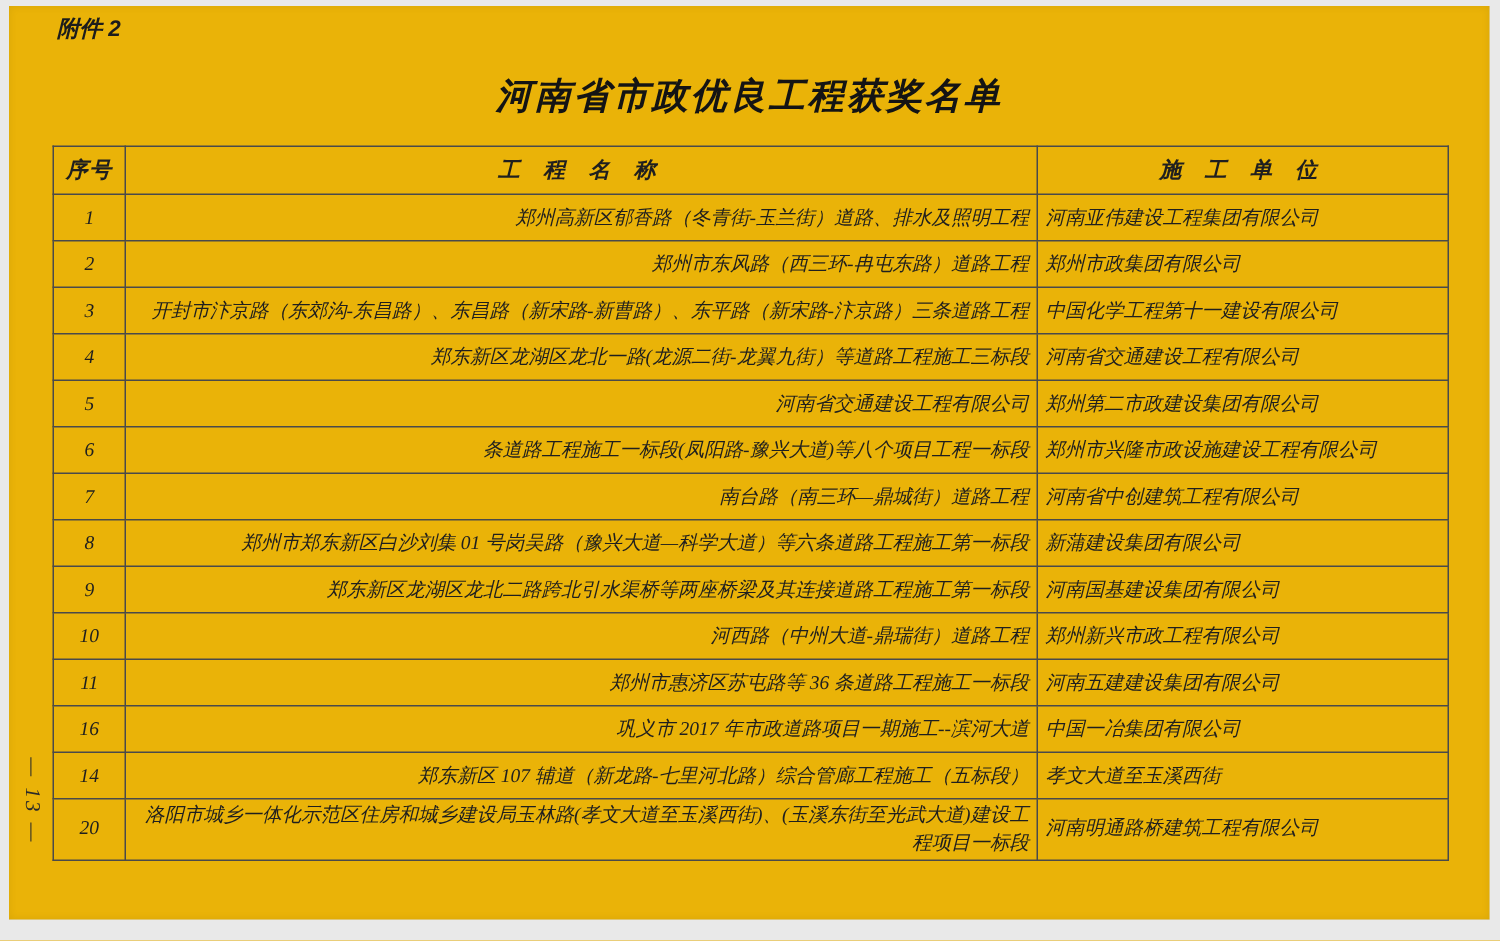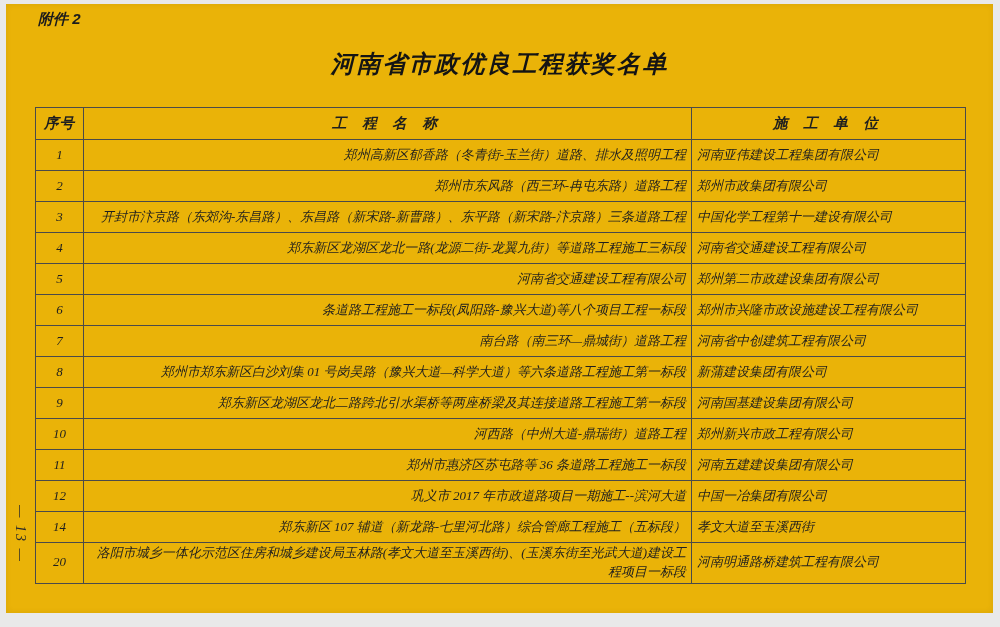--- a/index.html
+++ b/index.html
@@ -30,21 +30,21 @@
     left: 0; right: 0; top: 44px;
     text-align: center;
     font-family: "Liberation Sans", "DejaVu Sans", sans-serif;
     font-weight: 700;
     font-size: 24px;
     letter-spacing: 2px;
     color: #141414;
   }
   .awards-table {
     position: absolute;
-    left: 29px; top: 103px;
+    left: 29px; top: 93px;
     border-collapse: collapse;
     table-layout: fixed;
     width: 930px;
   }
   .awards-table th, .awards-table td {
     border: 1px solid #4a4a4a;
     color: #1f1f1f;
     vertical-align: middle;
   }
   .awards-table th {
@@ -162,21 +162,21 @@
         </tr>
 
         <tr>
           <td class="cell-index">11</td>
           <td class="cell-project">郑州市惠济区苏屯路等 36 条道路工程施工一标段</td>
           <td class="cell-contractor">河南五建建设集团有限公司</td>
         </tr>
 
 
         <tr>
-          <td class="cell-index">12</td>
+          <td class="cell-index">16</td>
           <td class="cell-project">巩义市 2017 年市政道路项目一期施工--滨河大道</td>
           <td class="cell-contractor">中国一冶集团有限公司</td>
         </tr>
 
         <tr>
           <td class="cell-index">14</td>
           <td class="cell-project">郑东新区 107 辅道（新龙路-七里河北路）综合管廊工程施工（五标段）</td>
           <td class="cell-contractor">孝文大道至玉溪西街</td>
         </tr>
 

